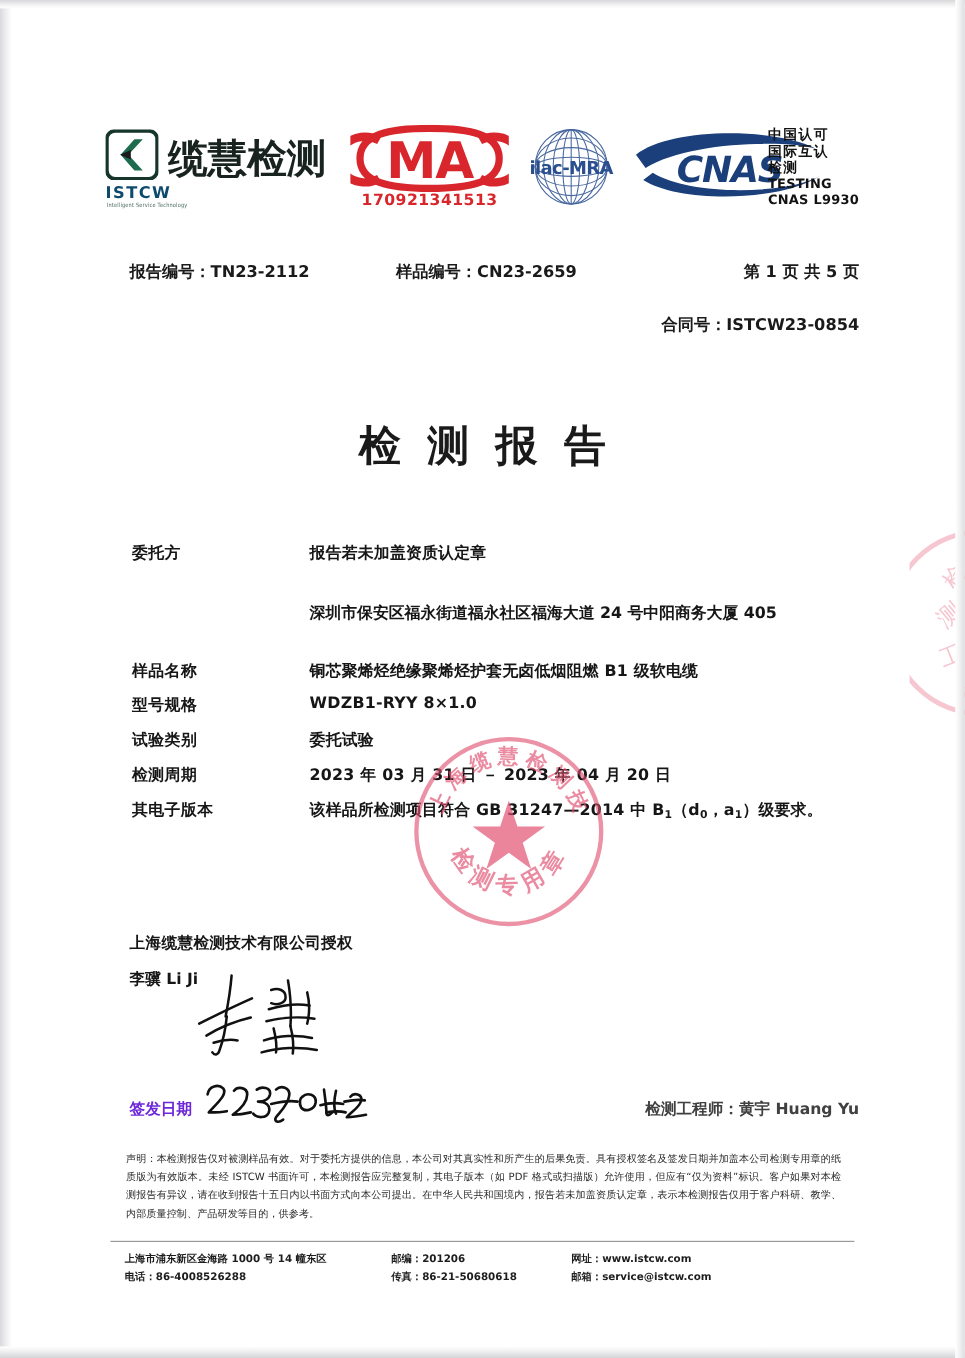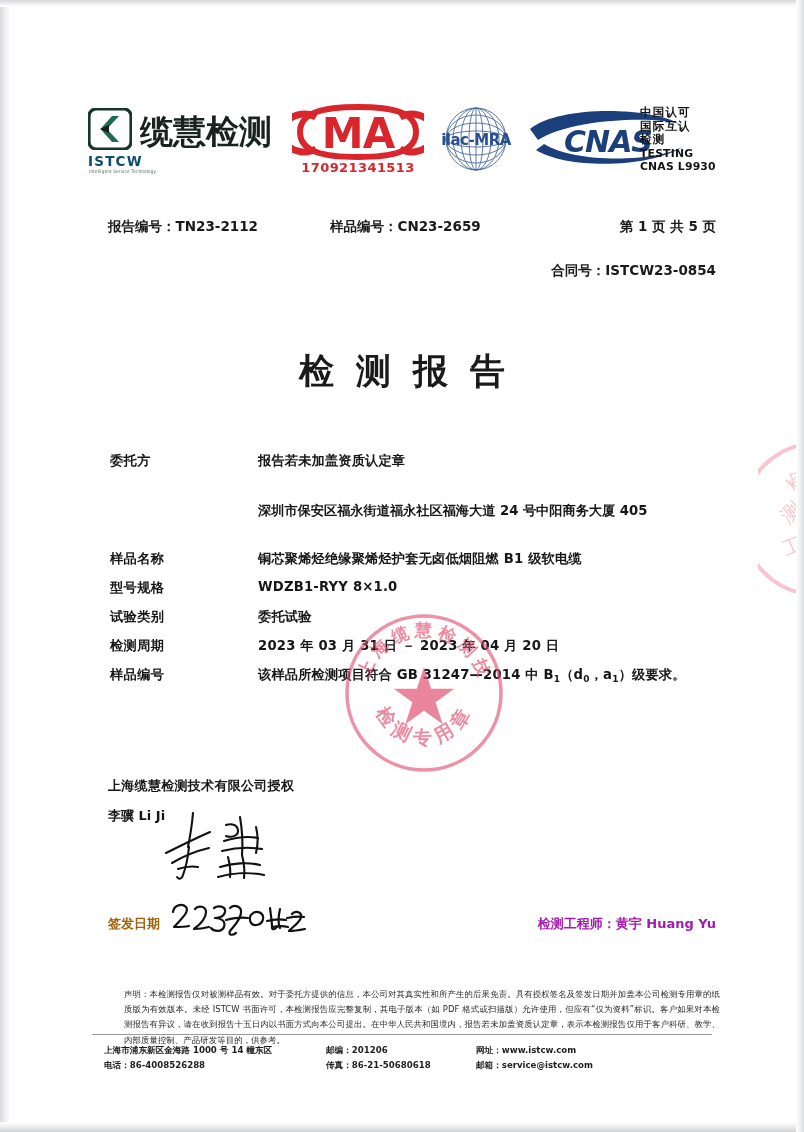--- a/index.html
+++ b/index.html
@@ -289,54 +289,53 @@
     width: 140px;
     height: 80px;
   }
   .issue-line {
     position: absolute;
     left: 108px;
     top: 915px;
     font-family: "DejaVu Sans", "Liberation Sans", sans-serif;
     font-size: 13px;
     font-weight: bold;
-    color: #a16207;
+    color: #6d28d9;
     white-space: nowrap;
   }
   .issue-date-hand {
     position: absolute;
     left: 168px;
     top: 896px;
     width: 145px;
     height: 42px;
   }
   .engineer-line {
     position: absolute;
     right: 88px;
     top: 915px;
     font-family: "DejaVu Sans", "Liberation Sans", sans-serif;
     font-size: 13px;
     font-weight: bold;
-    color: #a21caf;
+    color: #404040;
     white-space: nowrap;
   }
 
   
   .disclaimer {
     position: absolute;
-    left: 124px;
+    left: 105px;
     top: 958px;
     width: 596px;
     font-family: "DejaVu Sans", "Liberation Sans", sans-serif;
     font-size: 8.4px;
     line-height: 15.2px;
     color: #2a2a2a;
     text-align: justify;
     letter-spacing: 0.1px;
-    margin-top: 29px;
   }
 
   
   .footer-rule {
     position: absolute;
     left: 92px;
     right: 92px;
     top: 1034px;
     height: 1px;
     background: #9a9a9a;
@@ -479,21 +478,21 @@
     </div>
     <div class="frow">
       <span class="lbl">试验类别</span>
       <span class="val">委托试验</span>
     </div>
     <div class="frow">
       <span class="lbl">检测周期</span>
       <span class="val">2023 年 03 月 31 日 － 2023 年 04 月 20 日</span>
     </div>
     <div class="frow">
-      <span class="lbl">样品编号</span>
+      <span class="lbl">其电子版本</span>
       <span class="val"><span>该样品所检测项目符合 GB 31247—2014 中 B</span><sub>1</sub><span>（d</span><sub>0</sub><span>，a</span><sub>1</sub><span>）级要求。</span></span>
     </div>
   </div>
 
   <svg class="seal-main" viewBox="0 0 162 162">
     <defs>
       <path id="arcTop" d="M 24,81 A 57,57 0 0 1 138,81" fill="none"></path>
       <path id="arcBot" d="M 30,81 A 51,51 0 0 0 132,81" fill="none"></path>
     </defs>
     <circle cx="81" cy="81" r="77" fill="none" stroke="#e04d6e" stroke-width="3.6" opacity="0.85"></circle>

